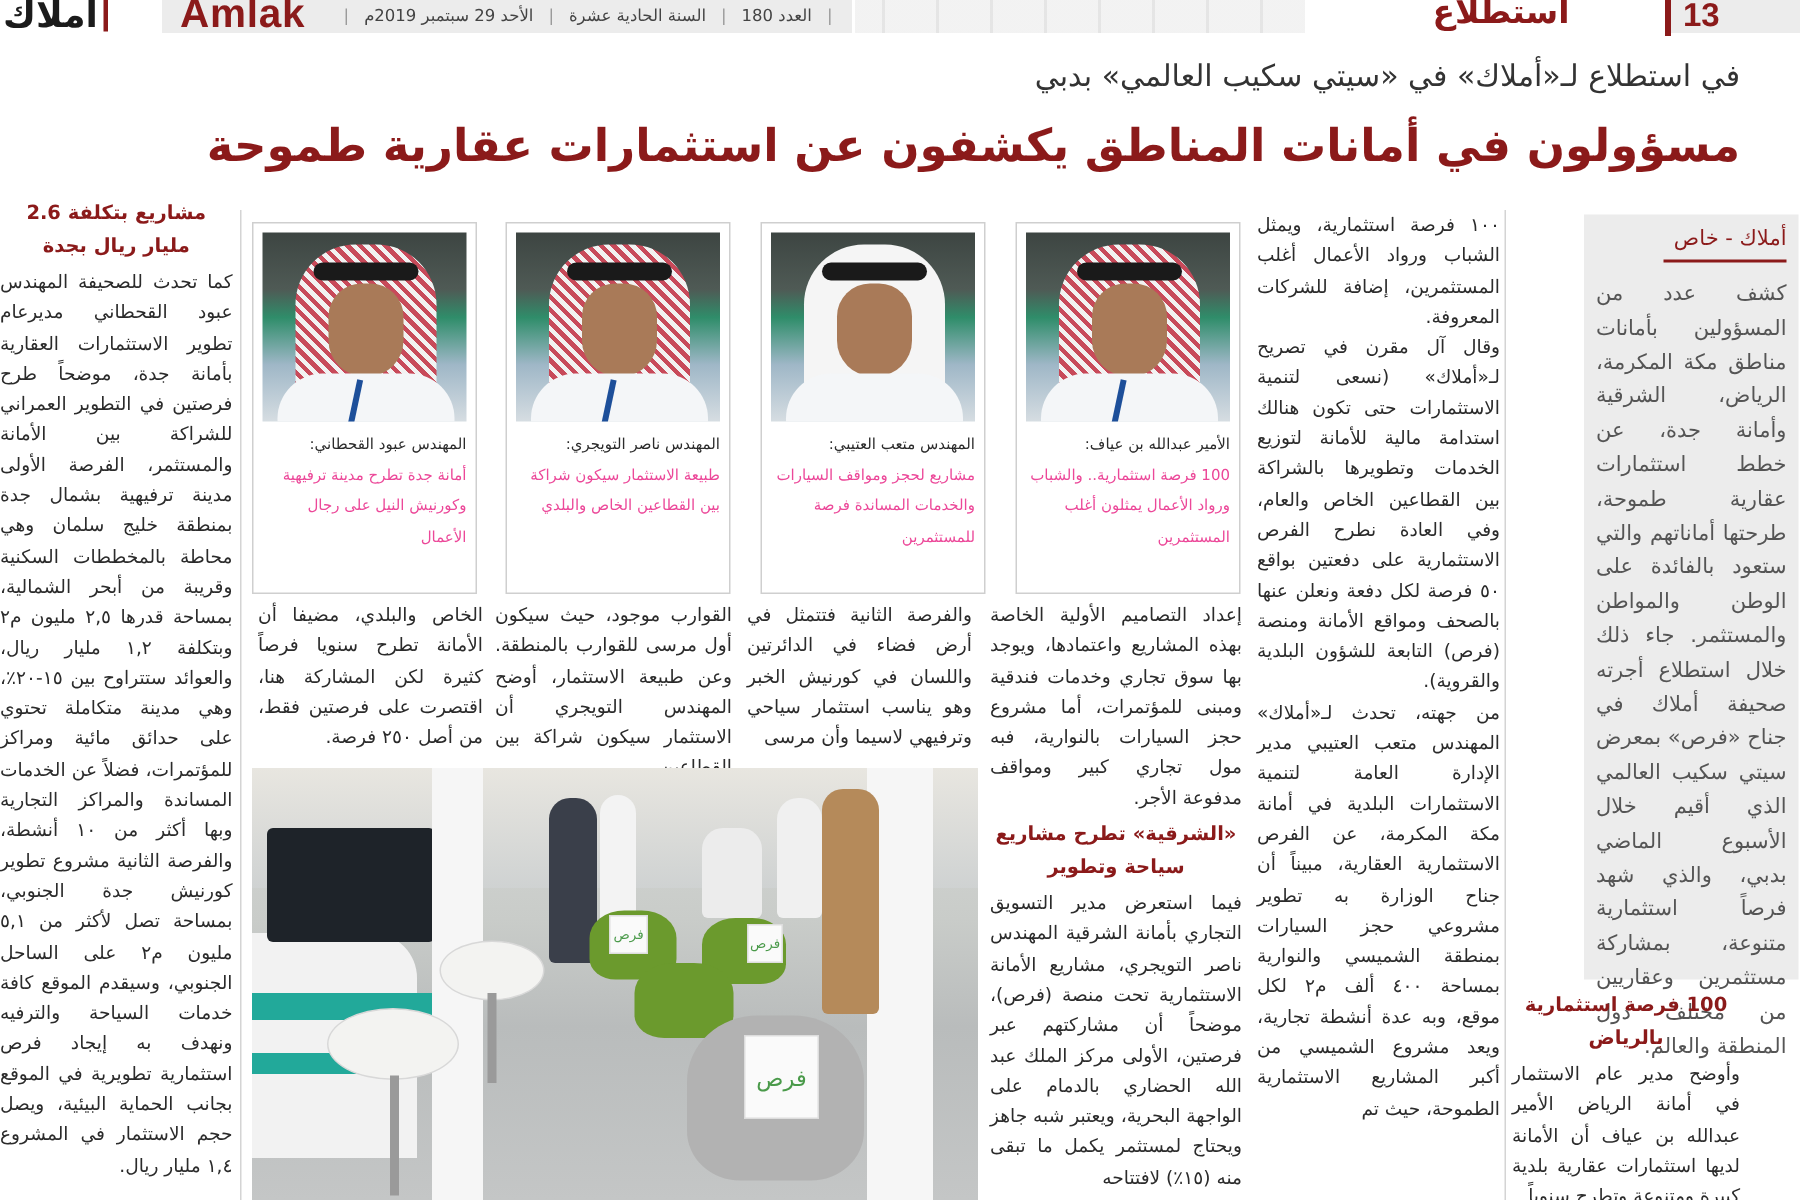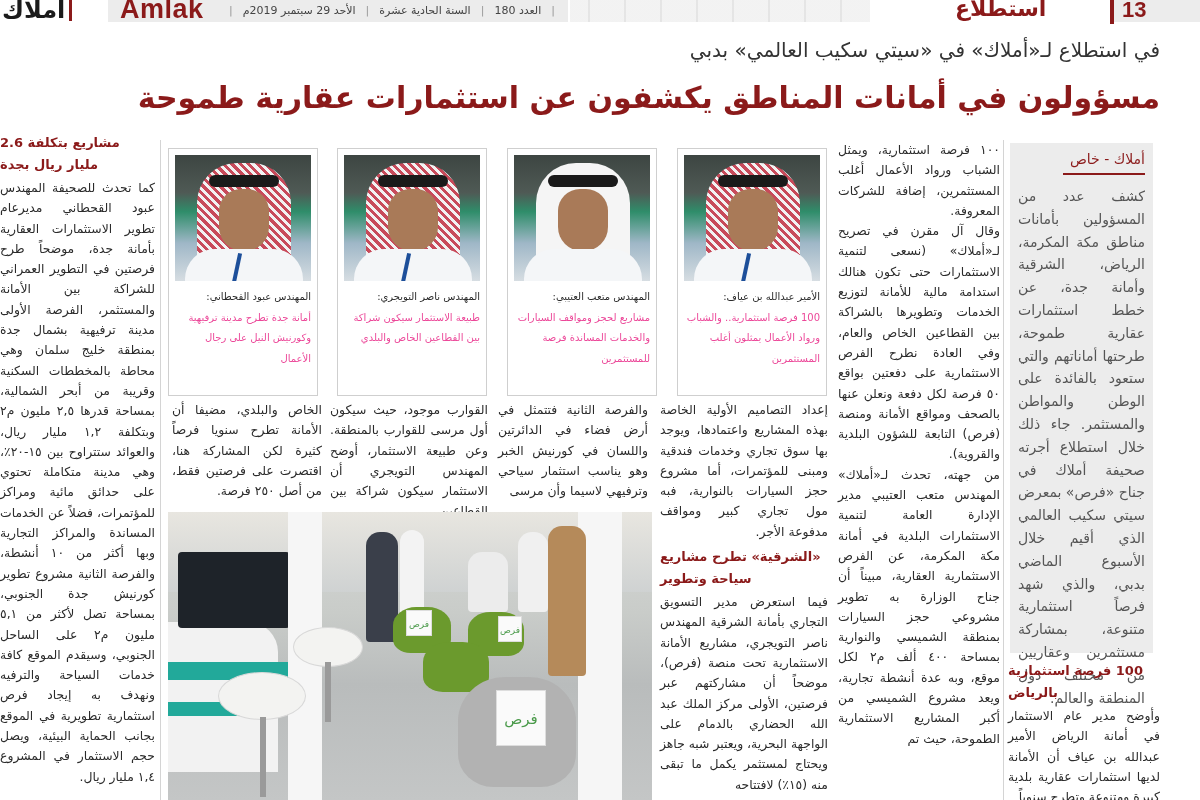--- a/index.html
+++ b/index.html
@@ -21,25 +21,25 @@
   .page-num-band { position: absolute; left: 1110px; top: 0; width: 90px; height: 22px; background: #ececec; }
   .page-bar { position: absolute; left: 1110px; top: 0; width: 4px; height: 24px; background: #8b1a1a; }
   .page-num { position: absolute; left: 1122px; top: -3px; font-size: 22px; font-weight: bold; color: #8b1a1a; font-family: "Liberation Sans", sans-serif; }
 
   
   .kicker { position: absolute; right: 40px; top: 38px; font-size: 20px; color: #333; direction: rtl; }
   .headline { position: absolute; right: 40px; top: 80px; font-size: 30px; font-weight: bold; color: #8b1a1a; direction: rtl; letter-spacing: -0.5px; white-space: nowrap; }
 
   
   .col { position: absolute; direction: rtl; text-align: justify; font-size: 12.4px; line-height: 20.3px; color: #2b2b2b; }
-  .subhead { color: #8b1a1a; font-size: 13px; text-align: left; line-height: 22px; font-weight: normal; margin: 4px 0 2px; }
+  .subhead { color: #8b1a1a; font-size: 13px; text-align: center; line-height: 22px; font-weight: normal; margin: 4px 0 2px; }
   .subhead.strong { font-weight: bold; }
 
   
-  .sidebox { position: absolute; left: 1010px; top: 143px; width: 143px; height: 510px; background: #ececec; padding: 8px 8px; direction: rtl; }
+  .sidebox { position: absolute; left: 1056px; top: 143px; width: 143px; height: 510px; background: #ececec; padding: 8px 8px; direction: rtl; }
   .sidebox .byline { color: #8b1a1a; font-size: 14px; text-align: right; padding-bottom: 6px; border-bottom: 2px solid #8b1a1a; width: 82px; margin-left: auto; margin-right: 0; }
   .sidebox .body { margin-top: 10px; font-size: 14px; line-height: 22.8px; color: #555; text-align: justify; }
 
   
   .card { position: absolute; top: 148px; width: 150px; height: 248px; border: 1px solid #cfcfcf; background: #fff; padding: 6px; }
   .portrait { width: 136px; height: 126px; position: relative; overflow: hidden;
     background: linear-gradient(180deg, #3d4542 0%, #4f5a55 30%, #2f8d6a 45%, #9fb7c7 70%, #d6dde2 100%); }
   .portrait .ghutra { position: absolute; left: 22px; top: 8px; width: 94px; height: 104px; border-radius: 40px 40px 12px 12px;
     background: repeating-linear-gradient(45deg, #c84a5a 0 3px, #f2f2f2 3px 6px); }
   .portrait .ghutra.white { background: #f5f5f5; }

